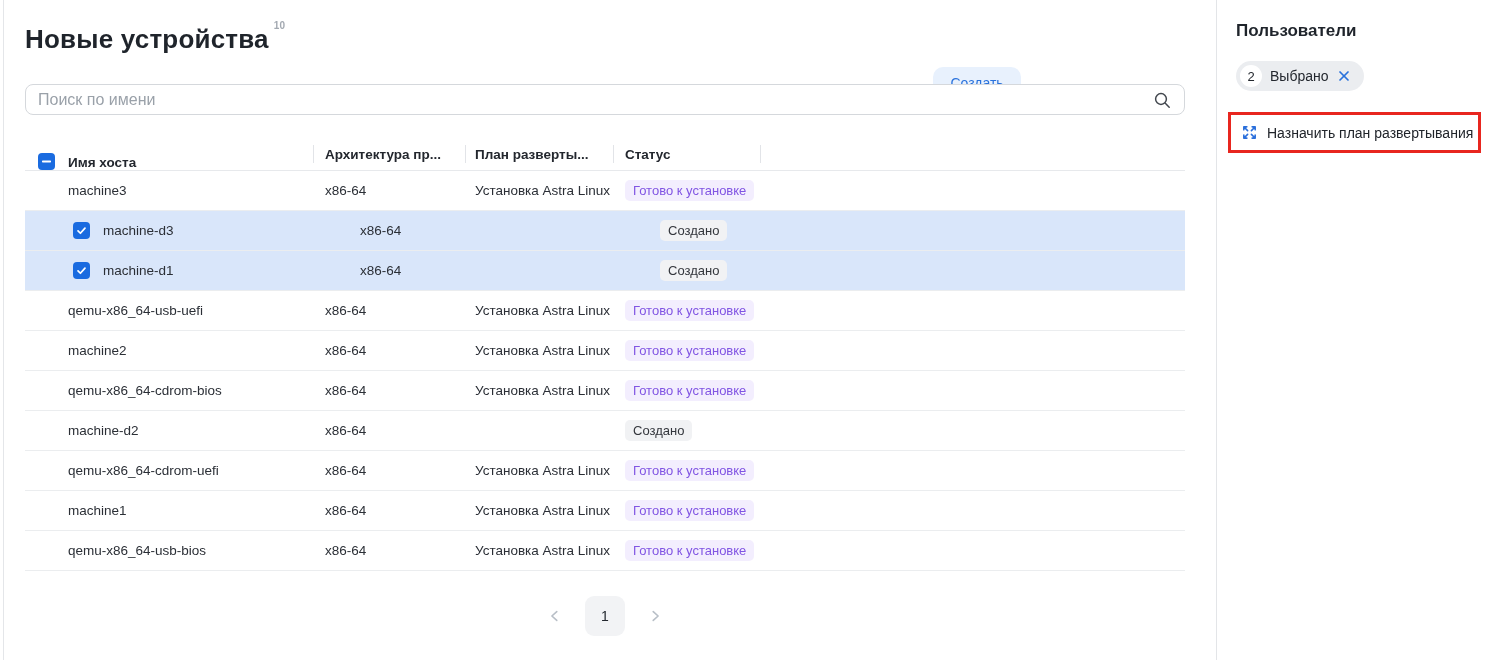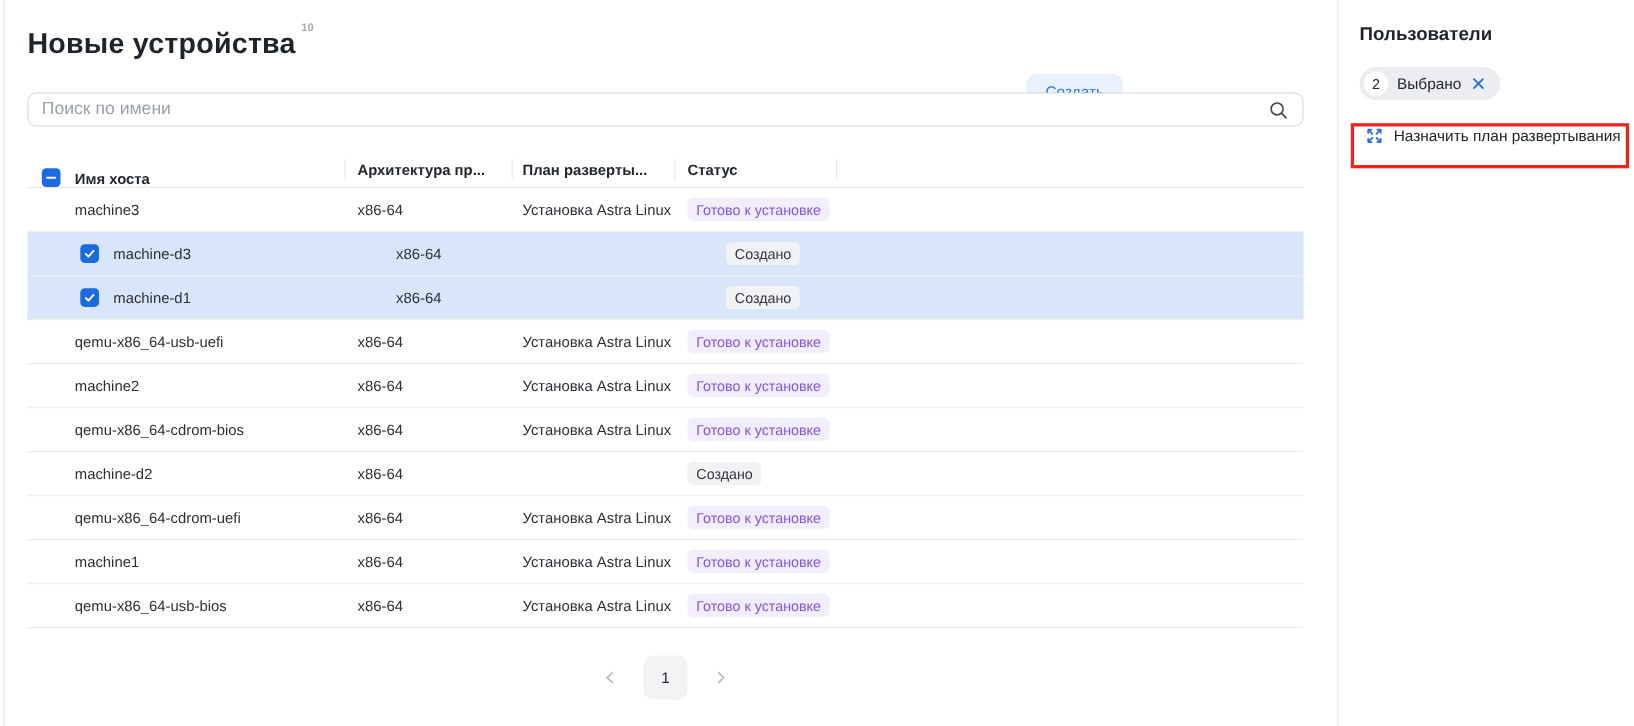--- a/index.html
+++ b/index.html
@@ -55,21 +55,21 @@
   
   .sidebar-divider { position:absolute; left:1216px; top:0; width:1px; height:100%; background:#e3e5e8; }
   .sidebar-title { position:absolute; left:1236px; top:21px; font-size:17px; font-weight:bold; color:#1f242b; }
   .chip { position:absolute; left:1236px; top:61px; height:30px; border-radius:16px; background:#ebedf0;
           display:inline-flex; align-items:center; padding:0 12px 0 4px; gap:8px; }
   .chip-count { width:22px; height:22px; border-radius:50%; background:#fff; display:flex; align-items:center; justify-content:center; font-size:13px; color:#23272e; }
   .chip-label { font-size:14px; color:#23272e; }
   .chip-close { width:15px; height:15px; cursor:pointer; display:flex; align-items:center; justify-content:center; }
 
   .annotation-box { position:absolute; left:1228px; top:112px; width:253px; height:41px; border:3px solid var(--annotation,#e8261f);
-                    background:#fff; display:flex; padding-left:10px; gap:9px; cursor:pointer; }
+                    background:#fff; display:flex; align-items:center; padding-left:10px; gap:9px; cursor:pointer; }
   .assign-label { font-size:14px; color:#20242a; white-space:nowrap; }
 </style>
 </head>
 <body>
 
 <div class="app">
   <div class="left-edge"></div>
 
   <h1 class="page-title"><span>Новые устройства</span><sup class="page-count">10</sup></h1>
 

